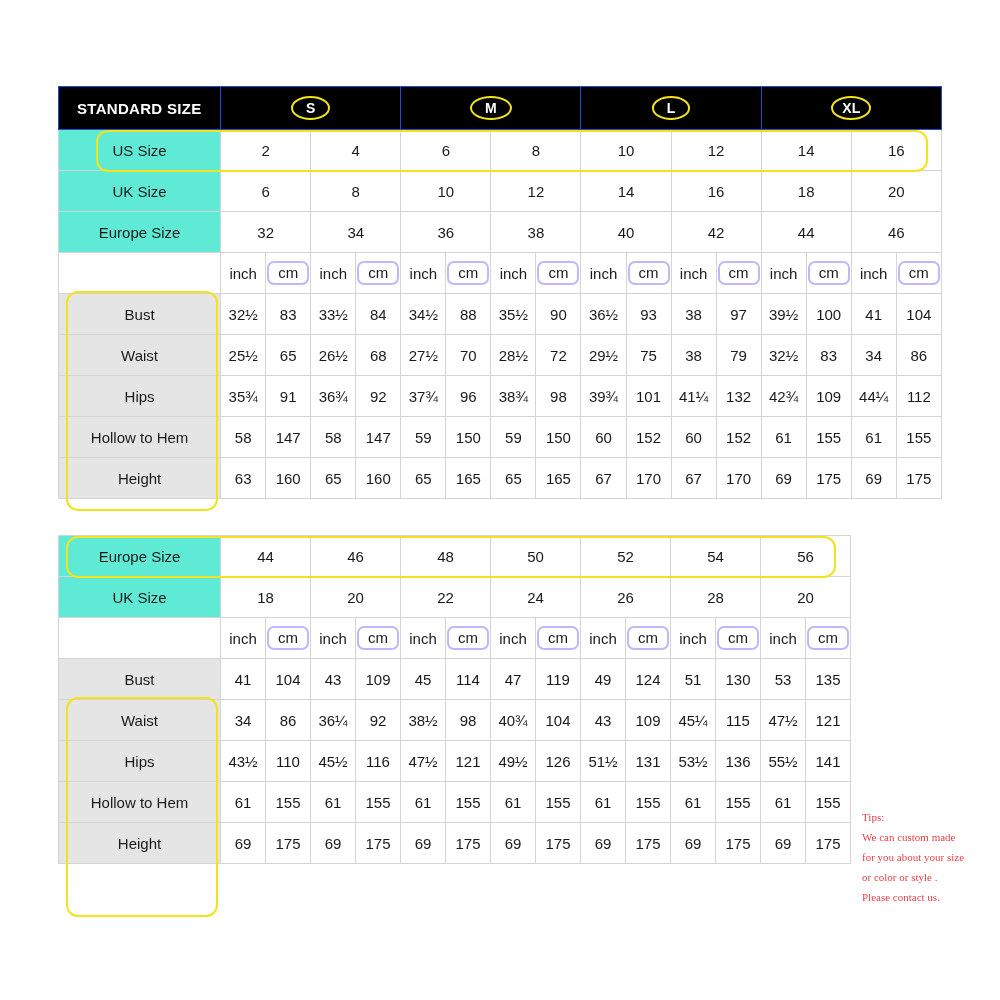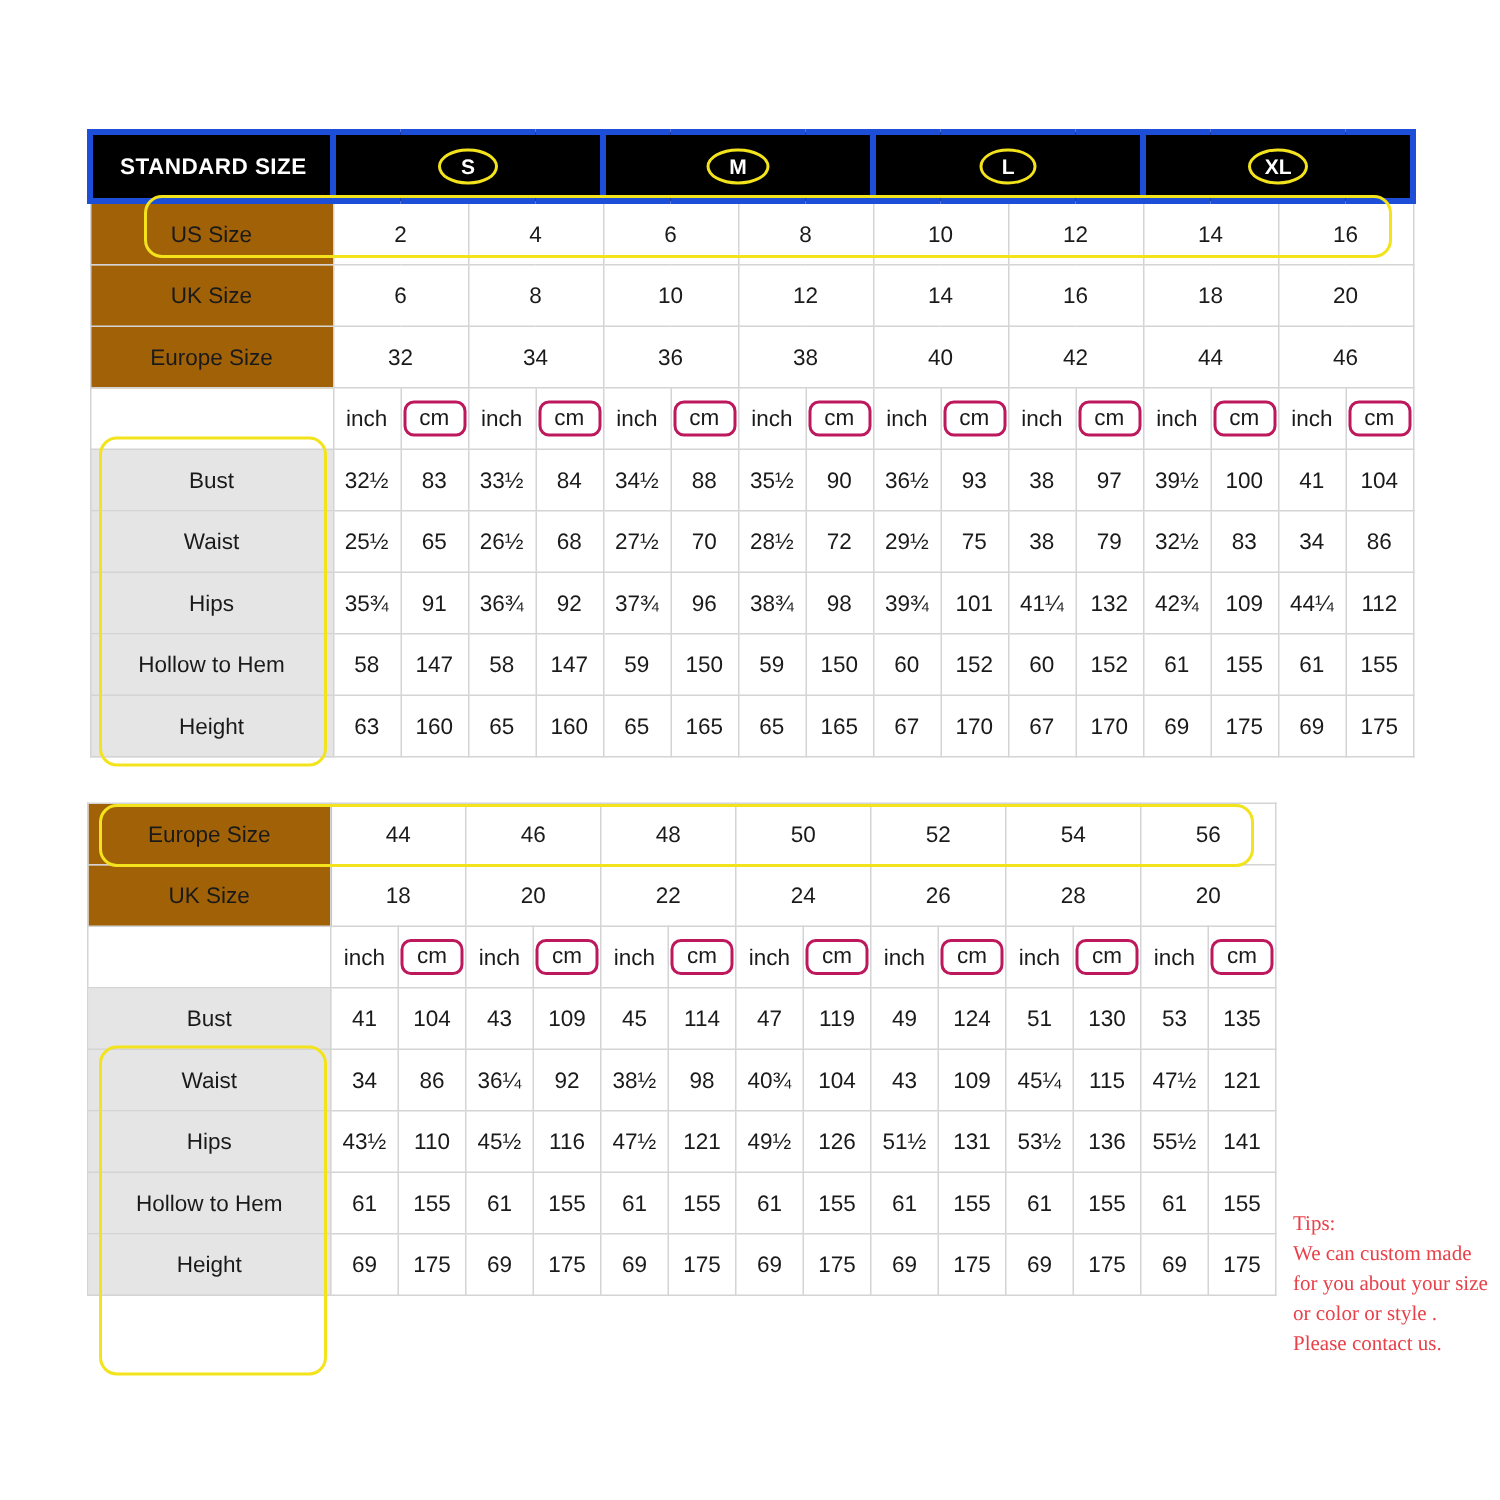--- a/index.html
+++ b/index.html
@@ -43,41 +43,41 @@
     font-size: 15px;
     font-weight: normal;
     padding: 0;
     height: 40px;
     color: #1a1a1a;
   }
 
   .hdr-row td {
     background: #000000;
     color: #ffffff;
-    border: 4px solid #1d4ed8;
+    border: 1px solid #1d4ed8;
     height: 42px;
     margin-left: 44px;
   }
   .hdr-row .hdr-title {
     text-align: left;
     padding-left: 18px;
     font-weight: bold;
     font-size: 15px;
     letter-spacing: .3px;
   }
   .hdr-row .hdr-size {
     font-weight: bold;
     font-size: 14px;
   }
 
   .rowlabel {
     text-align: center;
     font-weight: bold;
     font-size: 15px;
-    background: #a16207;
+    background: #5eead4;
   }
   .rowlabel-grey {
     background: #e5e5e5;
     text-align: center;
     font-weight: bold;
     font-size: 15px;
   }
 
   .unitcell {
     font-size: 14px;
@@ -97,42 +97,42 @@
     padding: 3px 13px;
     line-height: 1;
     color: #ffffff;
     background: transparent;
   }
   .ellipse-xl { padding: 3px 9px; }
 
   
   .cm-wrap {
     display: inline-block;
-    border: 2px solid #be185d;
+    border: 2px solid #c4b5fd;
     border-radius: 7px;
     padding: 2px 9px;
     line-height: 1.1;
   }
 
   
   .hl {
     position: absolute;
     border: 2px solid #f2e31c;
     border-radius: 12px;
     pointer-events: none;
   }
 
   
   #tips {
     position: absolute;
     left: 862px;
     top: 807px;
     width: 130px;
     color: #e8414a;
-    font-size: 14px;
+    font-size: 11px;
     line-height: 20px;
     font-family: "Liberation Serif", serif;
   }
 </style>
 </head>
 <body>
 
 <div id="page">
 
   <table class="chart" id="chart-standard">

